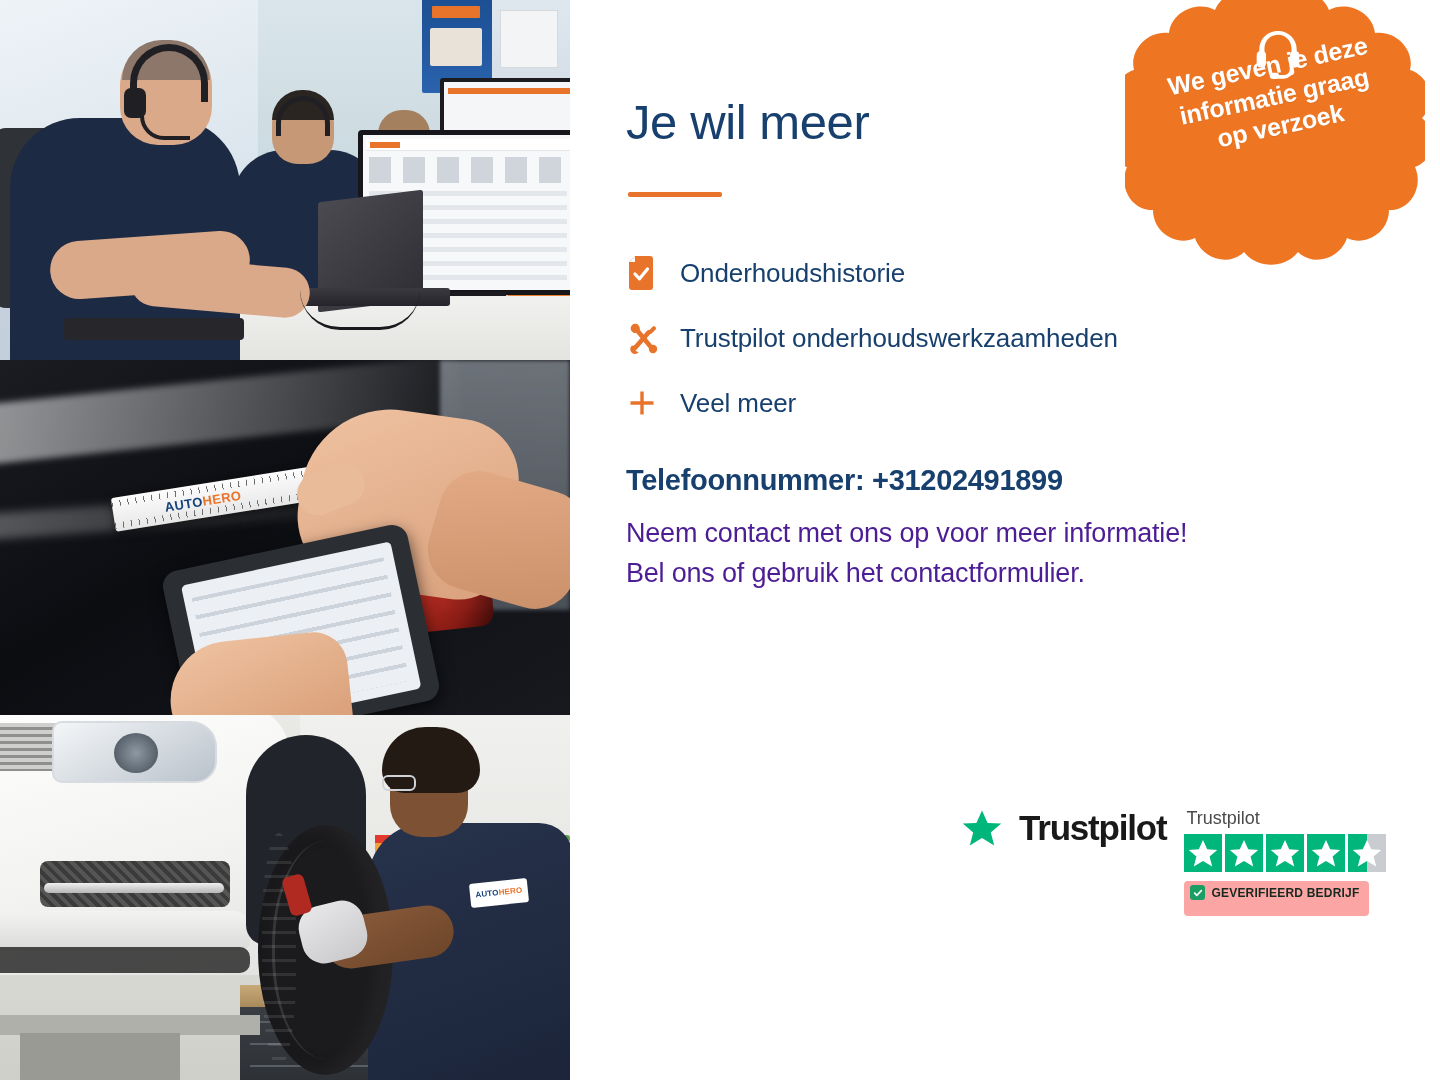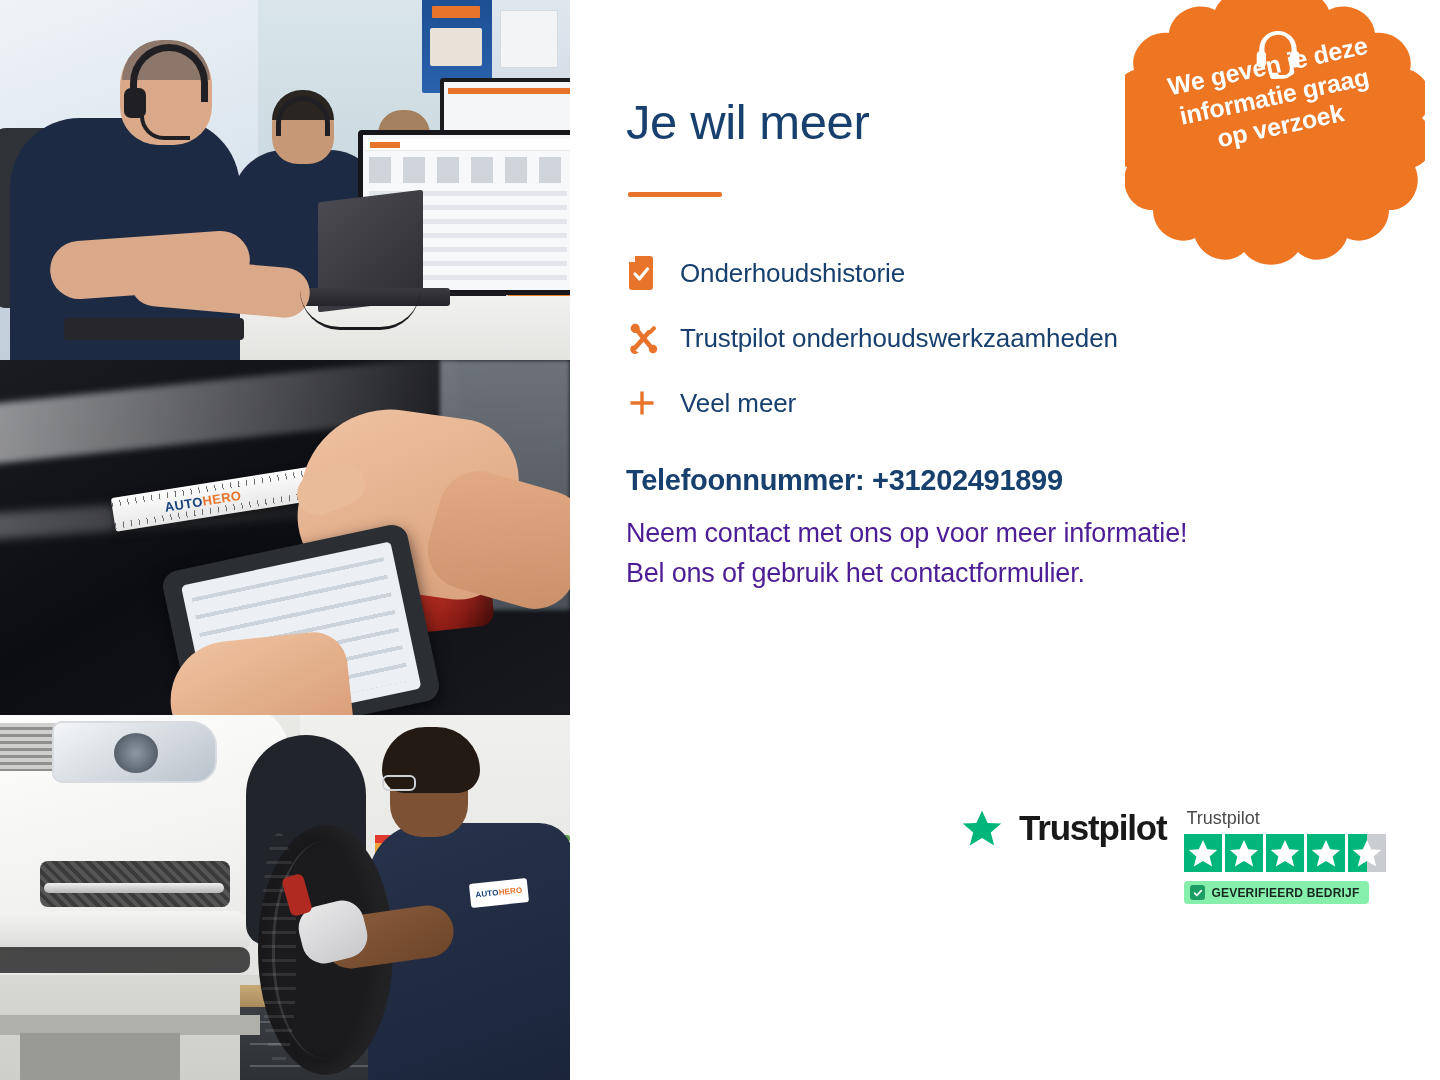--- a/index.html
+++ b/index.html
@@ -224,21 +224,21 @@
   .tp-logo { display:flex; align-items:center; gap:17px; }
   .tp-logo .star { width:40px; height:38px; }
   .tp-logo .word { font-size:35px; font-weight:700; color:#191919; letter-spacing:-1.2px; }
   .tp-right { display:flex; flex-direction:column; align-items:flex-start; }
   .tp-rating { font-size:18px; color:#4a4a4a; margin-left:2px; margin-bottom:5px; }
   .stars { display:flex; gap:3px; }
   .star-box { width:38px; height:38px; background:#00B67A; position:relative; }
   .star-box.half { background:linear-gradient(90deg,#00B67A 50%,#c9cdd1 50%); }
   .star-box svg { position:absolute; inset:3px; }
   .verified { margin-top:9px; display:inline-flex; align-items:center; gap:6px;
-     background:#86efac; border-radius:4px; padding:4px 10px 4px 6px; }
+     background:#fca5a5; border-radius:4px; padding:4px 10px 16px 6px; }
   .verified .vchk { width:15px; height:15px; background:#1a9e63; border-radius:3px;
      display:flex; align-items:center; justify-content:center; }
   .verified .vchk svg { width:10px; height:10px; }
   .verified .vtxt { font-size:12px; font-weight:700; color:#17291f; letter-spacing:.2px; }
 </style>
 </head>
 <body>
 
 <div class="page">
 

